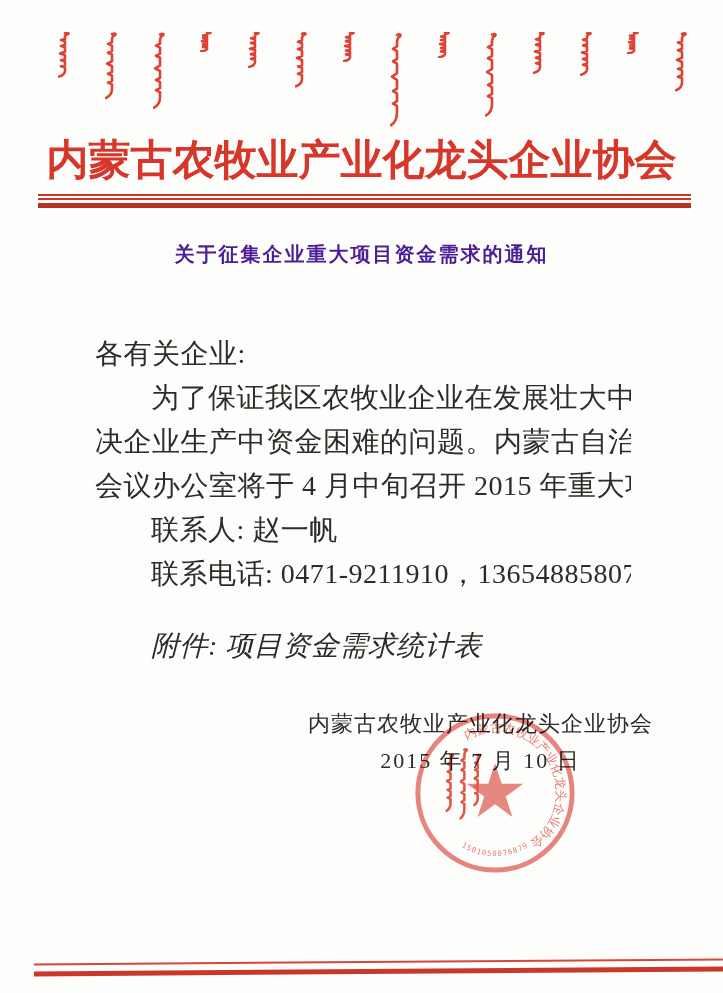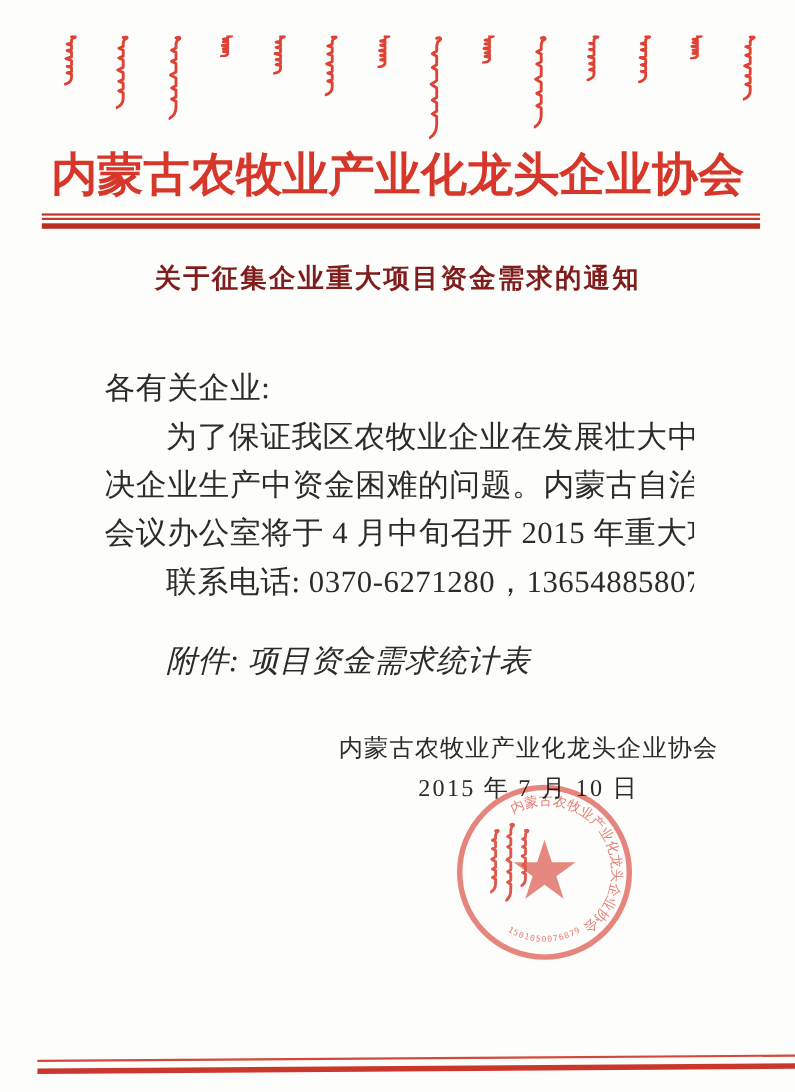--- a/index.html
+++ b/index.html
@@ -33,24 +33,24 @@
   }
   
   .masthead-rule{margin:2px 32px 0 38px;}
   .masthead-rule .l1{height:2px;background:#c23527;}
   .masthead-rule .l2{height:2px;background:#c9392b;margin-top:2px;}
   .masthead-rule .l3{height:5px;background:#b93021;margin-top:3px;}
   
   .doc-title{
     margin:24px 0 0 0;
     text-align:center;
-    font-size:24px;
+    font-size:20px;
     line-height:44px;
     font-weight:bold;
-    color:#7f1d1d;
+    color:#4c1d95;
     letter-spacing:2px;
     white-space:nowrap;
   }
   
   .body-text{
     margin:56px 92px 0 95px;
     font-size:28px;
     line-height:44px;
     letter-spacing:0.5px;
   }
@@ -157,21 +157,22 @@
     <div class="l3"></div>
   </div>
 
   <h2 class="doc-title">关于征集企业重大项目资金需求的通知</h2>
 
   <div class="body-text">
     <div class="line loose">各有关企业:</div>
     <div class="line indent">为了保证我区农牧业企业在发展壮大中的资金需求，解</div>
     <div class="line">决企业生产中资金困难的问题。内蒙古自治区金融工作联席</div>
     <div class="line">会议办公室将于 4 月中旬召开 2015 年重大项目银企对接会，</div>
-    <div class="line loose indent">联系电话: 0370-6271280，13654885807</div>
+    <div class="line loose indent">联系人: 赵一帆</div>
+    <div class="line loose indent">联系电话: 0471-9211910，13654885807</div>
     <div class="line loose indent attachment-line">附件: 项目资金需求统计表</div>
   </div>
 
   <div class="signature">
     <div class="sig-org">内蒙古农牧业产业化龙头企业协会</div>
     <div class="sig-date">2015 年 7 月 10 日</div>
   </div>
 
   <svg class="seal" viewBox="0 0 172 172">
     <circle cx="86" cy="86" r="78" fill="none" stroke="#dd5348" stroke-width="5" opacity="0.8"></circle>

